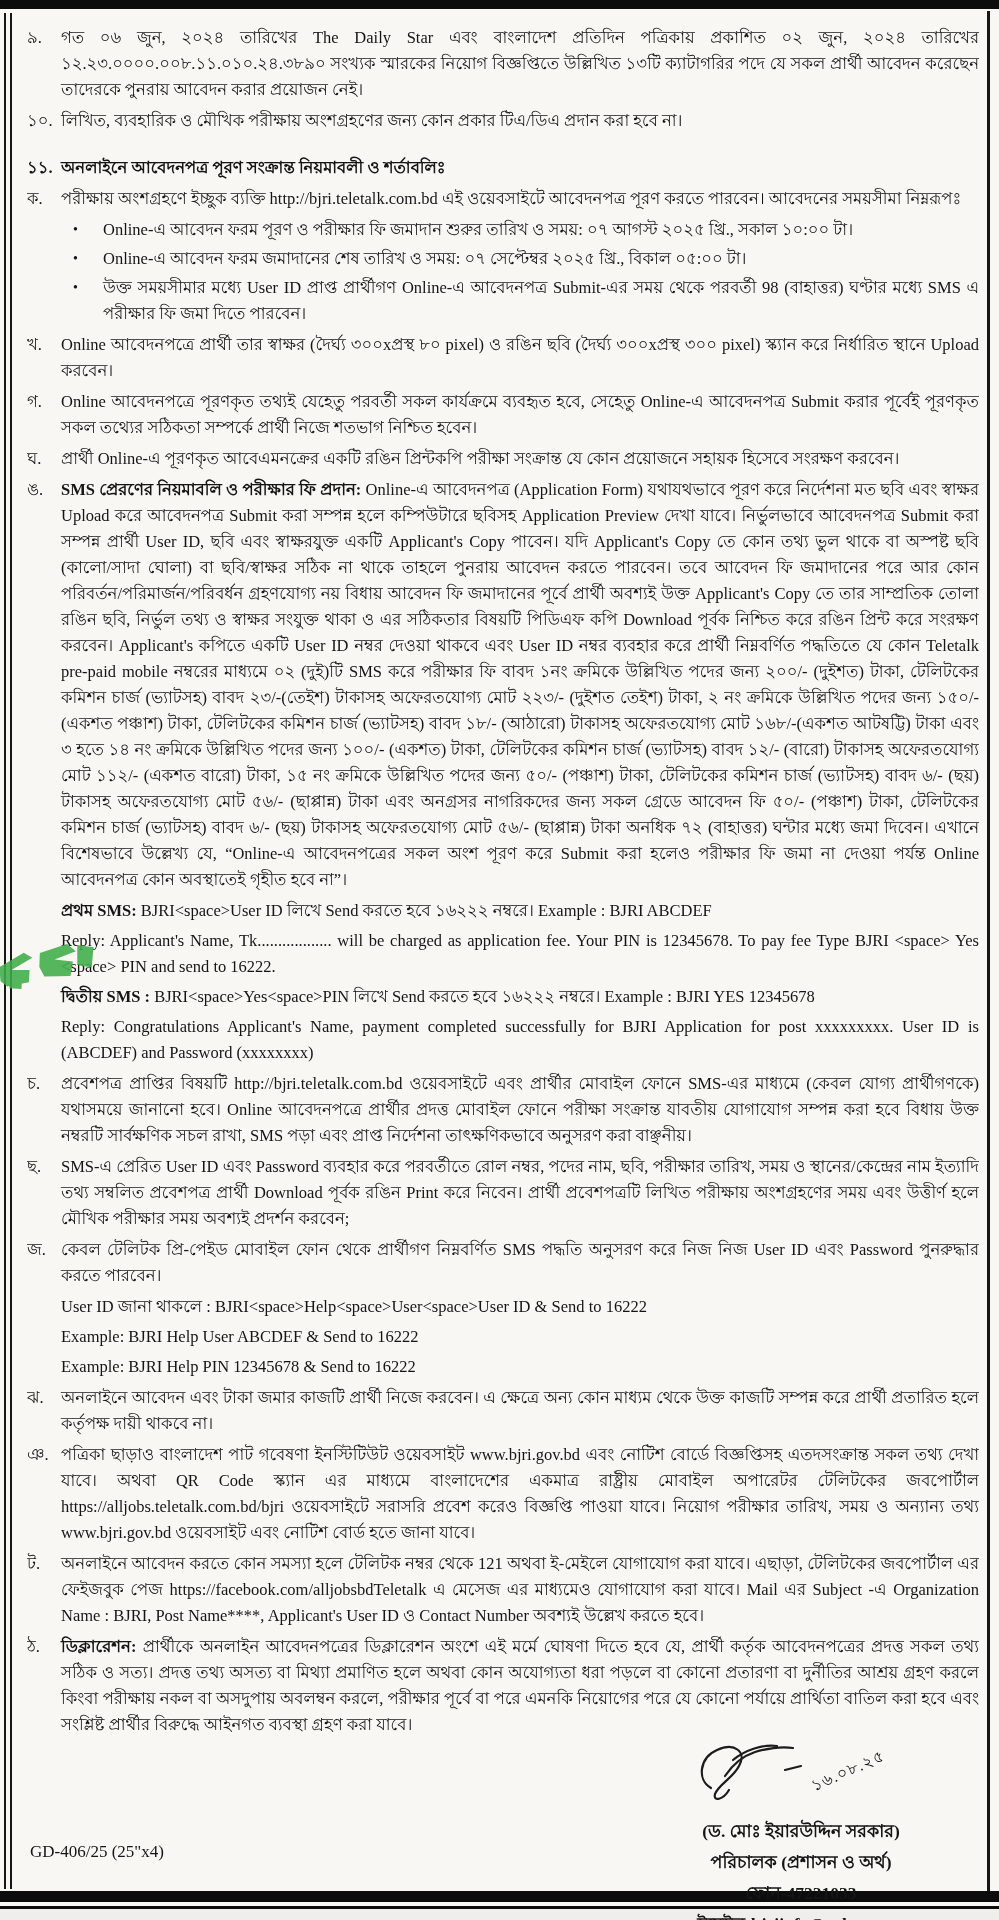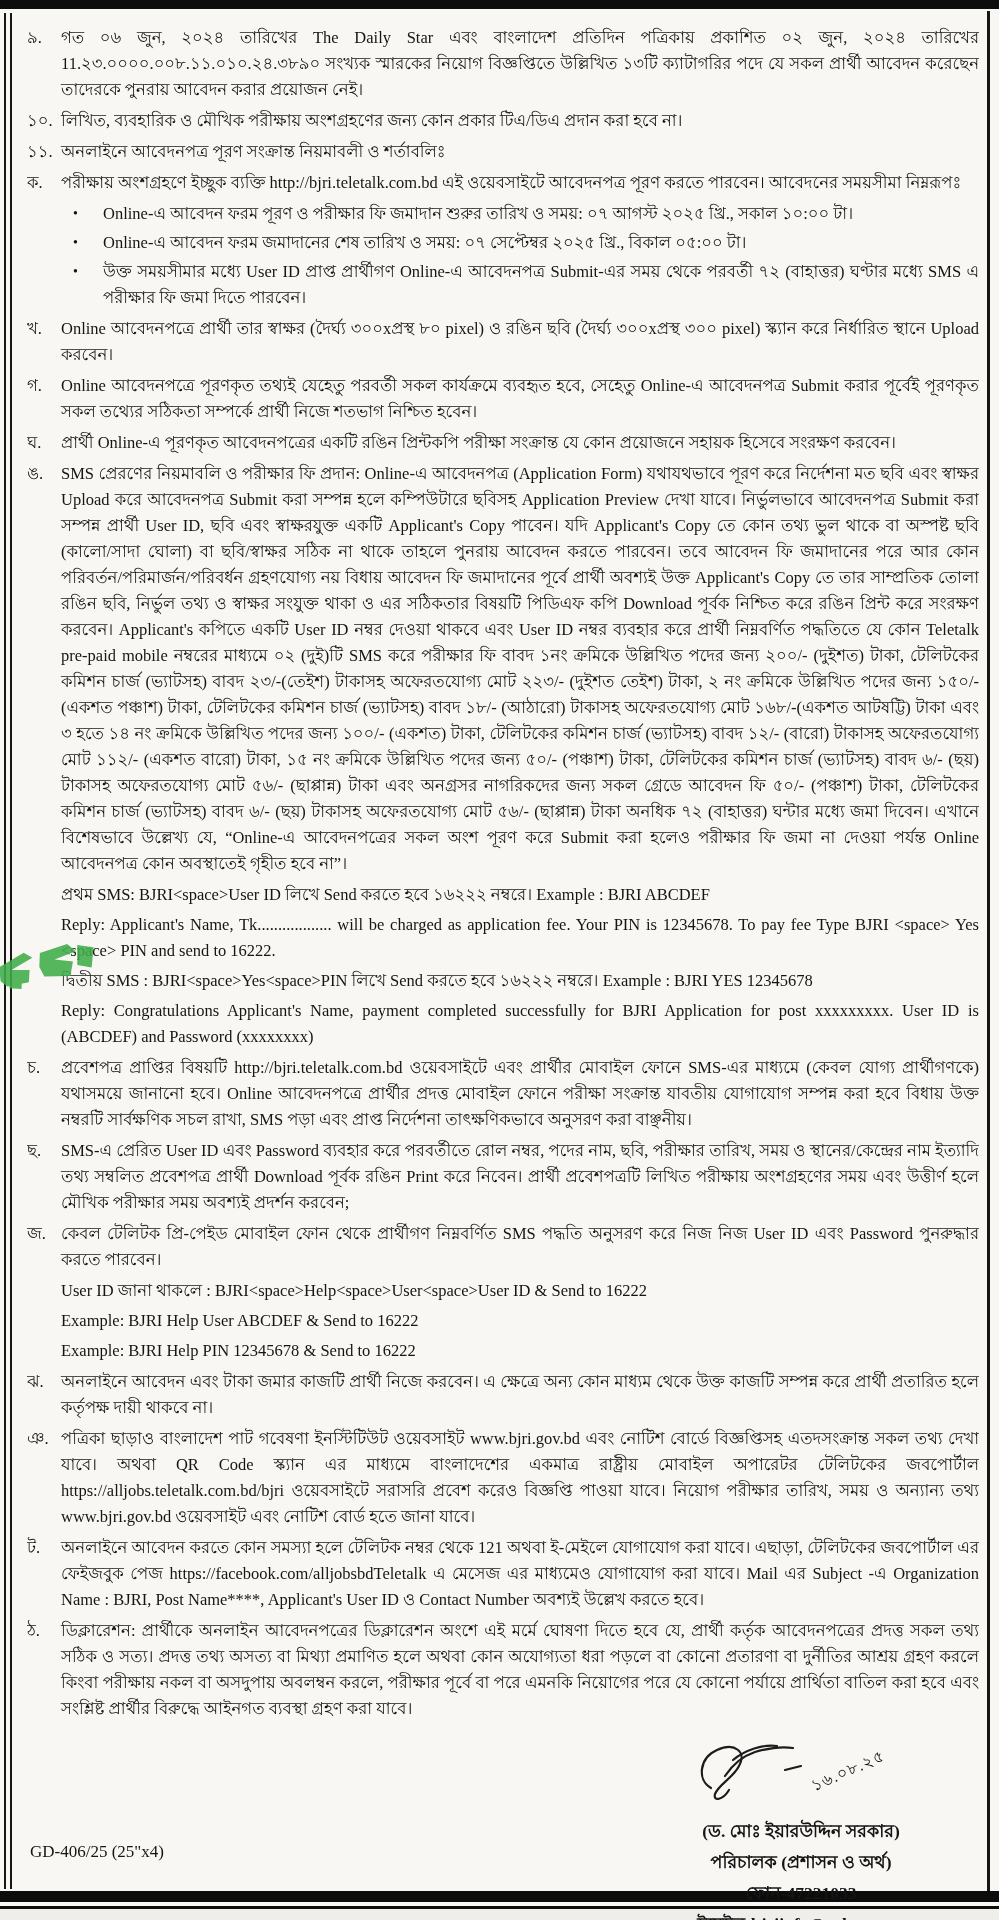--- a/index.html
+++ b/index.html
@@ -14,21 +14,21 @@
   .border-bottom-thin{position:absolute;left:0;right:0;top:1906px;height:3px;background:#0c0c0c;}
   .below-strip{position:absolute;left:0;right:0;top:1909px;bottom:0;background:#efeeea;}
 
   .content{position:absolute;left:27px;right:20px;top:20px;height:1712px;overflow:hidden;}
   .item{display:flex;align-items:flex-start;margin:5px 0;font-size:16.5px;line-height:26px;}
   .item .marker{flex:0 0 34px;}
   .item .text{flex:1;text-align:justify;}
   .item.bullet{padding-left:46px;margin:3px 0;}
   .item.bullet .dot{flex:0 0 30px;font-size:14px;line-height:26px;}
   .item.plain{padding-left:34px;margin:4px 0;}
-  .bold{font-weight:normal;}
+  .bold{font-weight:bold;margin-top:16px;}
 
   .watermark{position:absolute;left:0;top:942px;width:100px;height:62px;opacity:.88;}
 
   .sig-block{position:absolute;right:28px;top:1736px;width:340px;text-align:center;}
   .sig-art{position:relative;height:80px;}
   .sig-svg{position:absolute;left:58px;top:0;}
   .sig-date{position:absolute;left:178px;top:22px;transform:rotate(-24deg);
             font-size:16px;letter-spacing:1px;}
   .sig-line{font-weight:bold;font-size:17.5px;line-height:31px;text-align:center;}
   .footer-left{position:absolute;left:30px;top:1842px;font-size:17px;}
@@ -41,21 +41,21 @@
   <div class="border-left-outer"></div>
   <div class="border-left-inner"></div>
   <div class="border-right"></div>
   <div class="border-bottom-thick"></div>
   <div class="border-bottom-thin"></div>
   <div class="below-strip"></div>
 
   <div class="content" id="doc-items">
       <div class="item numbered">
         <span class="marker">৯.</span>
-        <span class="text">গত ০৬ জুন, ২০২৪ তারিখের The Daily Star এবং বাংলাদেশ প্রতিদিন পত্রিকায় প্রকাশিত ০২ জুন, ২০২৪ তারিখের 11.২৩.০০০০.০০৮.১১.০১০.২৪.৩৮৯০ সংখ্যক স্মারকের নিয়োগ বিজ্ঞপ্তিতে উল্লিখিত ১৩টি ক্যাটাগরির পদে যে সকল প্রার্থী আবেদন করেছেন তাদেরকে পুনরায় আবেদন করার প্রয়োজন নেই।</span>
+        <span class="text">গত ০৬ জুন, ২০২৪ তারিখের The Daily Star এবং বাংলাদেশ প্রতিদিন পত্রিকায় প্রকাশিত ০২ জুন, ২০২৪ তারিখের ১২.২৩.০০০০.০০৮.১১.০১০.২৪.৩৮৯০ সংখ্যক স্মারকের নিয়োগ বিজ্ঞপ্তিতে উল্লিখিত ১৩টি ক্যাটাগরির পদে যে সকল প্রার্থী আবেদন করেছেন তাদেরকে পুনরায় আবেদন করার প্রয়োজন নেই।</span>
       </div>
       <div class="item numbered">
         <span class="marker">১০.</span>
         <span class="text">লিখিত, ব্যবহারিক ও মৌখিক পরীক্ষায় অংশগ্রহণের জন্য কোন প্রকার টিএ/ডিএ প্রদান করা হবে না।</span>
       </div>
       <div class="item numbered">
         <span class="marker bold">১১.</span>
         <span class="text bold">অনলাইনে আবেদনপত্র পূরণ সংক্রান্ত নিয়মাবলী ও শর্তাবলিঃ</span>
       </div>
       <div class="item lettered">
@@ -65,33 +65,33 @@
       <div class="item bullet">
         <span class="dot">•</span>
         <span class="text">Online-এ আবেদন ফরম পূরণ ও পরীক্ষার ফি জমাদান শুরুর তারিখ ও সময়: ০৭ আগস্ট ২০২৫ খ্রি., সকাল ১০:০০ টা।</span>
       </div>
       <div class="item bullet">
         <span class="dot">•</span>
         <span class="text">Online-এ আবেদন ফরম জমাদানের শেষ তারিখ ও সময়: ০৭ সেপ্টেম্বর ২০২৫ খ্রি., বিকাল ০৫:০০ টা।</span>
       </div>
       <div class="item bullet">
         <span class="dot">•</span>
-        <span class="text">উক্ত সময়সীমার মধ্যে User ID প্রাপ্ত প্রার্থীগণ Online-এ আবেদনপত্র Submit-এর সময় থেকে পরবর্তী ৭২ (বাহাত্তর) ঘণ্টার মধ্যে SMS এ পরীক্ষার ফি জমা দিতে পারবেন।</span>
+        <span class="text">উক্ত সময়সীমার মধ্যে User ID প্রাপ্ত প্রার্থীগণ Online-এ আবেদনপত্র Submit-এর সময় থেকে পরবর্তী 98 (বাহাত্তর) ঘণ্টার মধ্যে SMS এ পরীক্ষার ফি জমা দিতে পারবেন।</span>
       </div>
       <div class="item lettered">
         <span class="marker">খ.</span>
         <span class="text">Online আবেদনপত্রে প্রার্থী তার স্বাক্ষর (দৈর্ঘ্য ৩০০xপ্রস্থ ৮০ pixel) ও রঙিন ছবি (দৈর্ঘ্য ৩০০xপ্রস্থ ৩০০ pixel) স্ক্যান করে নির্ধারিত স্থানে Upload করবেন।</span>
       </div>
       <div class="item lettered">
         <span class="marker">গ.</span>
         <span class="text">Online আবেদনপত্রে পূরণকৃত তথ্যই যেহেতু পরবর্তী সকল কার্যক্রমে ব্যবহৃত হবে, সেহেতু Online-এ আবেদনপত্র Submit করার পূর্বেই পূরণকৃত সকল তথ্যের সঠিকতা সম্পর্কে প্রার্থী নিজে শতভাগ নিশ্চিত হবেন।</span>
       </div>
       <div class="item lettered">
         <span class="marker">ঘ.</span>
-        <span class="text">প্রার্থী Online-এ পূরণকৃত আবেদনপত্রের একটি রঙিন প্রিন্টকপি পরীক্ষা সংক্রান্ত যে কোন প্রয়োজনে সহায়ক হিসেবে সংরক্ষণ করবেন।</span>
+        <span class="text">প্রার্থী Online-এ পূরণকৃত আবেএমনক্রের একটি রঙিন প্রিন্টকপি পরীক্ষা সংক্রান্ত যে কোন প্রয়োজনে সহায়ক হিসেবে সংরক্ষণ করবেন।</span>
       </div>
       <div class="item lettered">
         <span class="marker">ঙ.</span>
         <span class="text"><span class="bold">SMS প্রেরণের নিয়মাবলি ও পরীক্ষার ফি প্রদান:</span><span> Online-এ আবেদনপত্র (Application Form) যথাযথভাবে পূরণ করে নির্দেশনা মত ছবি এবং স্বাক্ষর Upload করে আবেদনপত্র Submit করা সম্পন্ন হলে কম্পিউটারে ছবিসহ Application Preview দেখা যাবে। নির্ভুলভাবে আবেদনপত্র Submit করা সম্পন্ন প্রার্থী User ID, ছবি এবং স্বাক্ষরযুক্ত একটি Applicant's Copy পাবেন। যদি Applicant's Copy তে কোন তথ্য ভুল থাকে বা অস্পষ্ট ছবি (কালো/সাদা ঘোলা) বা ছবি/স্বাক্ষর সঠিক না থাকে তাহলে পুনরায় আবেদন করতে পারবেন। তবে আবেদন ফি জমাদানের পরে আর কোন পরিবর্তন/পরিমার্জন/পরিবর্ধন গ্রহণযোগ্য নয় বিধায় আবেদন ফি জমাদানের পূর্বে প্রার্থী অবশ্যই উক্ত Applicant's Copy তে তার সাম্প্রতিক তোলা রঙিন ছবি, নির্ভুল তথ্য ও স্বাক্ষর সংযুক্ত থাকা ও এর সঠিকতার বিষয়টি পিডিএফ কপি Download পূর্বক নিশ্চিত করে রঙিন প্রিন্ট করে সংরক্ষণ করবেন। Applicant's কপিতে একটি User ID নম্বর দেওয়া থাকবে এবং User ID নম্বর ব্যবহার করে প্রার্থী নিম্নবর্ণিত পদ্ধতিতে যে কোন Teletalk pre-paid mobile নম্বরের মাধ্যমে ০২ (দুই)টি SMS করে পরীক্ষার ফি বাবদ ১নং ক্রমিকে উল্লিখিত পদের জন্য ২০০/- (দুইশত) টাকা, টেলিটকের কমিশন চার্জ (ভ্যাটসহ) বাবদ ২৩/-(তেইশ) টাকাসহ অফেরতযোগ্য মোট ২২৩/- (দুইশত তেইশ) টাকা, ২ নং ক্রমিকে উল্লিখিত পদের জন্য ১৫০/- (একশত পঞ্চাশ) টাকা, টেলিটকের কমিশন চার্জ (ভ্যাটসহ) বাবদ ১৮/- (আঠারো) টাকাসহ অফেরতযোগ্য মোট ১৬৮/-(একশত আটষট্টি) টাকা এবং ৩ হতে ১৪ নং ক্রমিকে উল্লিখিত পদের জন্য ১০০/- (একশত) টাকা, টেলিটকের কমিশন চার্জ (ভ্যাটসহ) বাবদ ১২/- (বারো) টাকাসহ অফেরতযোগ্য মোট ১১২/- (একশত বারো) টাকা, ১৫ নং ক্রমিকে উল্লিখিত পদের জন্য ৫০/- (পঞ্চাশ) টাকা, টেলিটকের কমিশন চার্জ (ভ্যাটসহ) বাবদ ৬/- (ছয়) টাকাসহ অফেরতযোগ্য মোট ৫৬/- (ছাপ্পান্ন) টাকা এবং অনগ্রসর নাগরিকদের জন্য সকল গ্রেডে আবেদন ফি ৫০/- (পঞ্চাশ) টাকা, টেলিটকের কমিশন চার্জ (ভ্যাটসহ) বাবদ ৬/- (ছয়) টাকাসহ অফেরতযোগ্য মোট ৫৬/- (ছাপ্পান্ন) টাকা অনধিক ৭২ (বাহাত্তর) ঘন্টার মধ্যে জমা দিবেন। এখানে বিশেষভাবে উল্লেখ্য যে, “Online-এ আবেদনপত্রের সকল অংশ পূরণ করে Submit করা হলেও পরীক্ষার ফি জমা না দেওয়া পর্যন্ত Online আবেদনপত্র কোন অবস্থাতেই গৃহীত হবে না”।</span></span>
       </div>
       <div class="item plain">
         <span class="text"><span class="bold">প্রথম SMS:</span><span> BJRI&lt;space&gt;User ID লিখে Send করতে হবে ১৬২২২ নম্বরে। Example : BJRI ABCDEF</span></span>
       </div>
       <div class="item plain">
         <span class="text">Reply: Applicant's Name, Tk.................. will be charged as application fee. Your PIN is 12345678. To pay fee Type BJRI &lt;space&gt; Yes &lt;space&gt; PIN and send to 16222.</span>

